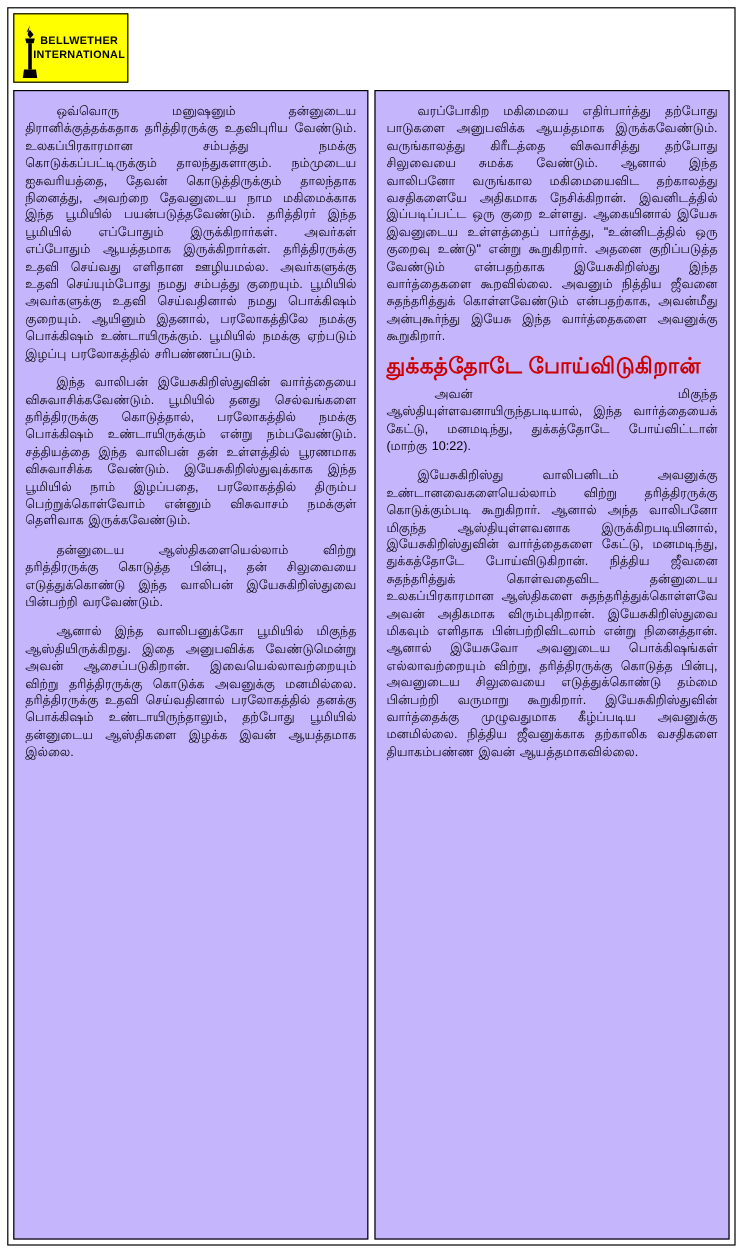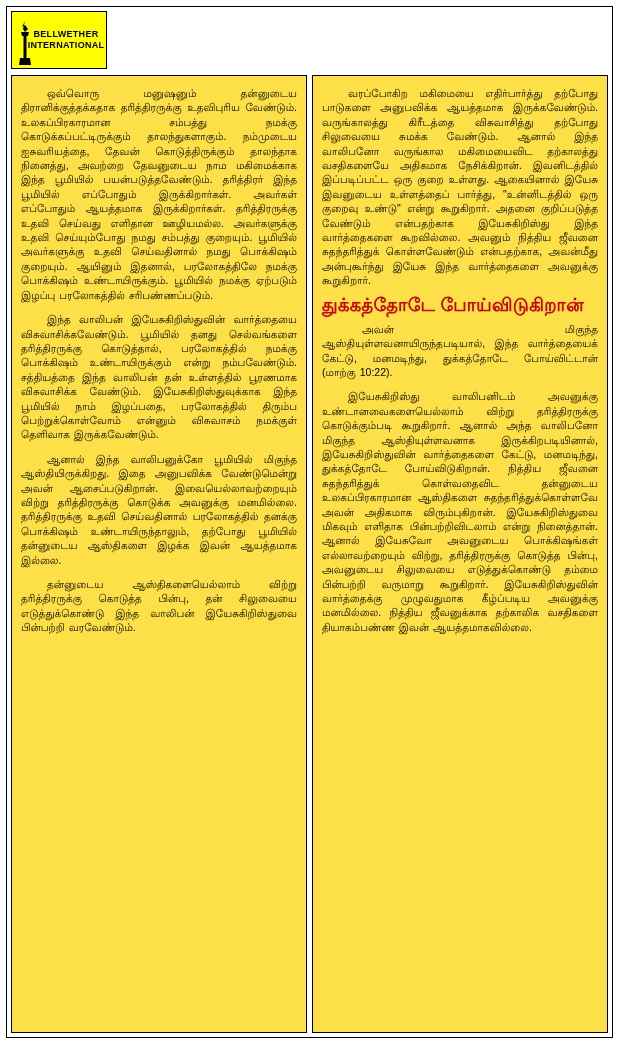--- a/index.html
+++ b/index.html
@@ -99,21 +99,21 @@
   .body-area {
     flex: 1;
     box-sizing: border-box;
     padding: 2px 4px 4px 4px;
     display: flex;
     gap: 5px;
   }
   .column {
     flex: 1;
     box-sizing: border-box;
-    background: #fde047;
+    background: #c4b5fd;
     border: 1px solid #000000;
     padding: 10px 9px 10px 9px;
     overflow: hidden;
   }
   p.para {
     margin: 0 0 10px 0;
     font-size: 10.5px;
     line-height: 14.4px;
     color: #000000;
     text-align: justify;
@@ -155,22 +155,22 @@
 
 
 
     </div>
 
     <div class="body-area">
 
       <div class="column">
         <p class="para">ஒவ்வொரு மனுஷனும் தன்னுடைய திரானிக்குத்தக்கதாக தரித்திரருக்கு உதவிபுரிய வேண்டும். உலகப்பிரகாரமான சம்பத்து நமக்கு கொடுக்கப்பட்டிருக்கும் தாலந்துகளாகும். நம்முடைய ஐசுவரியத்தை, தேவன் கொடுத்திருக்கும் தாலந்தாக நினைத்து, அவற்றை தேவனுடைய நாம மகிமைக்காக இந்த பூமியில் பயன்படுத்தவேண்டும். தரித்திரர் இந்த பூமியில் எப்போதும் இருக்கிறார்கள். அவர்கள் எப்போதும் ஆயத்தமாக இருக்கிறார்கள். தரித்திரருக்கு உதவி செய்வது எளிதான ஊழியமல்ல. அவர்களுக்கு உதவி செய்யும்போது நமது சம்பத்து குறையும். பூமியில் அவர்களுக்கு உதவி செய்வதினால் நமது பொக்கிஷம் குறையும். ஆயினும் இதனால், பரலோகத்திலே நமக்கு பொக்கிஷம் உண்டாயிருக்கும். பூமியில் நமக்கு ஏற்படும் இழப்பு பரலோகத்தில் சரிபண்ணப்படும்.</p>
         <p class="para">இந்த வாலிபன் இயேசுகிறிஸ்துவின் வார்த்தையை விசுவாசிக்கவேண்டும். பூமியில் தனது செல்வங்களை தரித்திரருக்கு கொடுத்தால், பரலோகத்தில் நமக்கு பொக்கிஷம் உண்டாயிருக்கும் என்று நம்பவேண்டும். சத்தியத்தை இந்த வாலிபன் தன் உள்ளத்தில் பூரணமாக விசுவாசிக்க வேண்டும். இயேசுகிறிஸ்துவுக்காக இந்த பூமியில் நாம் இழப்பதை, பரலோகத்தில் திரும்ப பெற்றுக்கொள்வோம் என்னும் விசுவாசம் நமக்குள் தெளிவாக இருக்கவேண்டும்.</p>
+        <p class="para">தன்னுடைய ஆஸ்திகளையெல்லாம் விற்று தரித்திரருக்கு கொடுத்த பின்பு, தன் சிலுவையை எடுத்துக்கொண்டு இந்த வாலிபன் இயேசுகிறிஸ்துவை பின்பற்றி வரவேண்டும்.</p>
         <p class="para">ஆனால் இந்த வாலிபனுக்கோ பூமியில் மிகுந்த ஆஸ்தியிருக்கிறது. இதை அனுபவிக்க வேண்டுமென்று அவன் ஆசைப்படுகிறான். இவையெல்லாவற்றையும் விற்று தரித்திரருக்கு கொடுக்க அவனுக்கு மனமில்லை. தரித்திரருக்கு உதவி செய்வதினால் பரலோகத்தில் தனக்கு பொக்கிஷம் உண்டாயிருந்தாலும், தற்போது பூமியில் தன்னுடைய ஆஸ்திகளை இழக்க இவன் ஆயத்தமாக இல்லை.</p>
-        <p class="para">தன்னுடைய ஆஸ்திகளையெல்லாம் விற்று தரித்திரருக்கு கொடுத்த பின்பு, தன் சிலுவையை எடுத்துக்கொண்டு இந்த வாலிபன் இயேசுகிறிஸ்துவை பின்பற்றி வரவேண்டும்.</p>
       </div>
 
       <div class="column">
         <p class="para">வரப்போகிற மகிமையை எதிர்பார்த்து தற்போது பாடுகளை அனுபவிக்க ஆயத்தமாக இருக்கவேண்டும். வருங்காலத்து கிரீடத்தை விசுவாசித்து தற்போது சிலுவையை சுமக்க வேண்டும். ஆனால் இந்த வாலிபனோ வருங்கால மகிமையைவிட தற்காலத்து வசதிகளையே அதிகமாக நேசிக்கிறான். இவனிடத்தில் இப்படிப்பட்ட ஒரு குறை உள்ளது. ஆகையினால் இயேசு இவனுடைய உள்ளத்தைப் பார்த்து, "உன்னிடத்தில் ஒரு குறைவு உண்டு" என்று கூறுகிறார். அதனை குறிப்படுத்த வேண்டும் என்பதற்காக இயேசுகிறிஸ்து இந்த வார்த்தைகளை கூறவில்லை. அவனும் நித்திய ஜீவனை சுதந்தரித்துக் கொள்ளவேண்டும் என்பதற்காக, அவன்மீது அன்புகூர்ந்து இயேசு இந்த வார்த்தைகளை அவனுக்கு கூறுகிறார்.</p>
         <h2 class="subhead">துக்கத்தோடே போய்விடுகிறான்</h2>
         <p class="para lead">அவன் மிகுந்த ஆஸ்தியுள்ளவனாயிருந்தபடியால், இந்த வார்த்தையைக் கேட்டு, மனமடிந்து, துக்கத்தோடே போய்விட்டான் (மாற்கு 10:22).</p>
         <p class="para">இயேசுகிறிஸ்து வாலிபனிடம் அவனுக்கு உண்டானவைகளையெல்லாம் விற்று தரித்திரருக்கு கொடுக்கும்படி கூறுகிறார். ஆனால் அந்த வாலிபனோ மிகுந்த ஆஸ்தியுள்ளவனாக இருக்கிறபடியினால், இயேசுகிறிஸ்துவின் வார்த்தைகளை கேட்டு, மனமடிந்து, துக்கத்தோடே போய்விடுகிறான். நித்திய ஜீவனை சுதந்தரித்துக் கொள்வதைவிட தன்னுடைய உலகப்பிரகாரமான ஆஸ்திகளை சுதந்தரித்துக்கொள்ளவே அவன் அதிகமாக விரும்புகிறான். இயேசுகிறிஸ்துவை மிகவும் எளிதாக பின்பற்றிவிடலாம் என்று நினைத்தான். ஆனால் இயேசுவோ அவனுடைய பொக்கிஷங்கள் எல்லாவற்றையும் விற்று, தரித்திரருக்கு கொடுத்த பின்பு, அவனுடைய சிலுவையை எடுத்துக்கொண்டு தம்மை பின்பற்றி வருமாறு கூறுகிறார். இயேசுகிறிஸ்துவின் வார்த்தைக்கு முழுவதுமாக கீழ்ப்படிய அவனுக்கு மனமில்லை. நித்திய ஜீவனுக்காக தற்காலிக வசதிகளை தியாகம்பண்ண இவன் ஆயத்தமாகவில்லை.</p>
       </div>
 
     </div>

